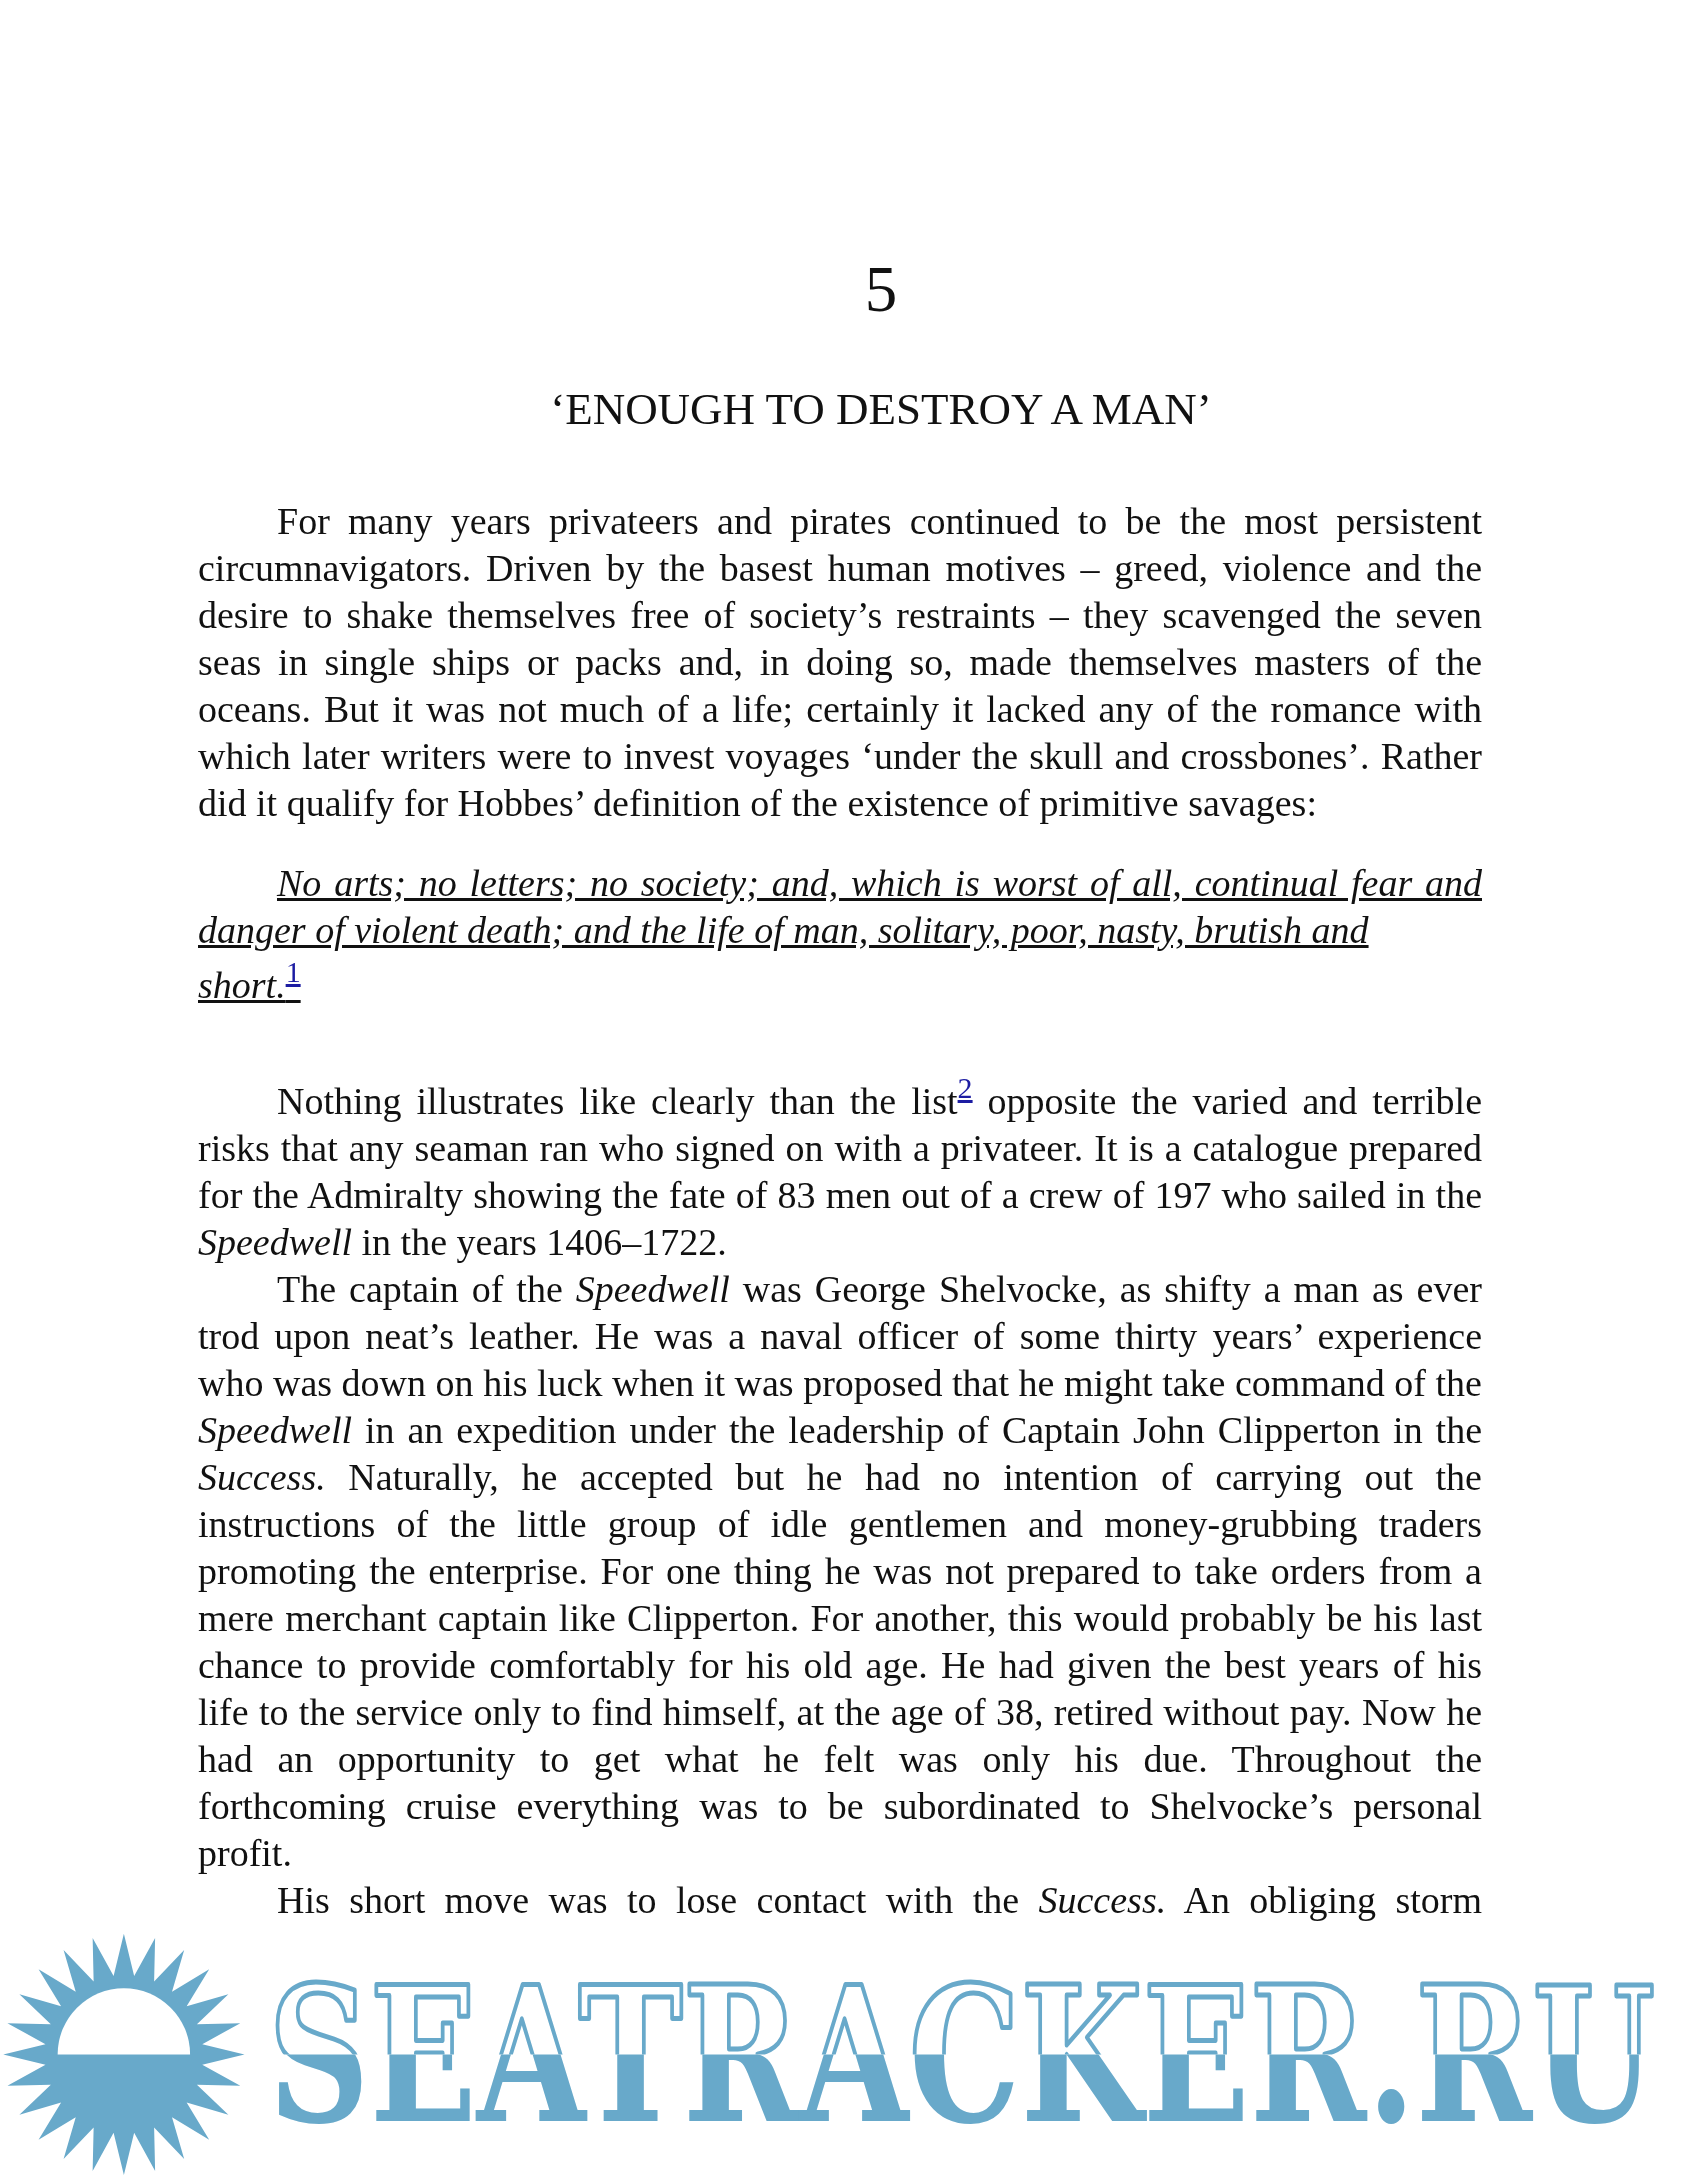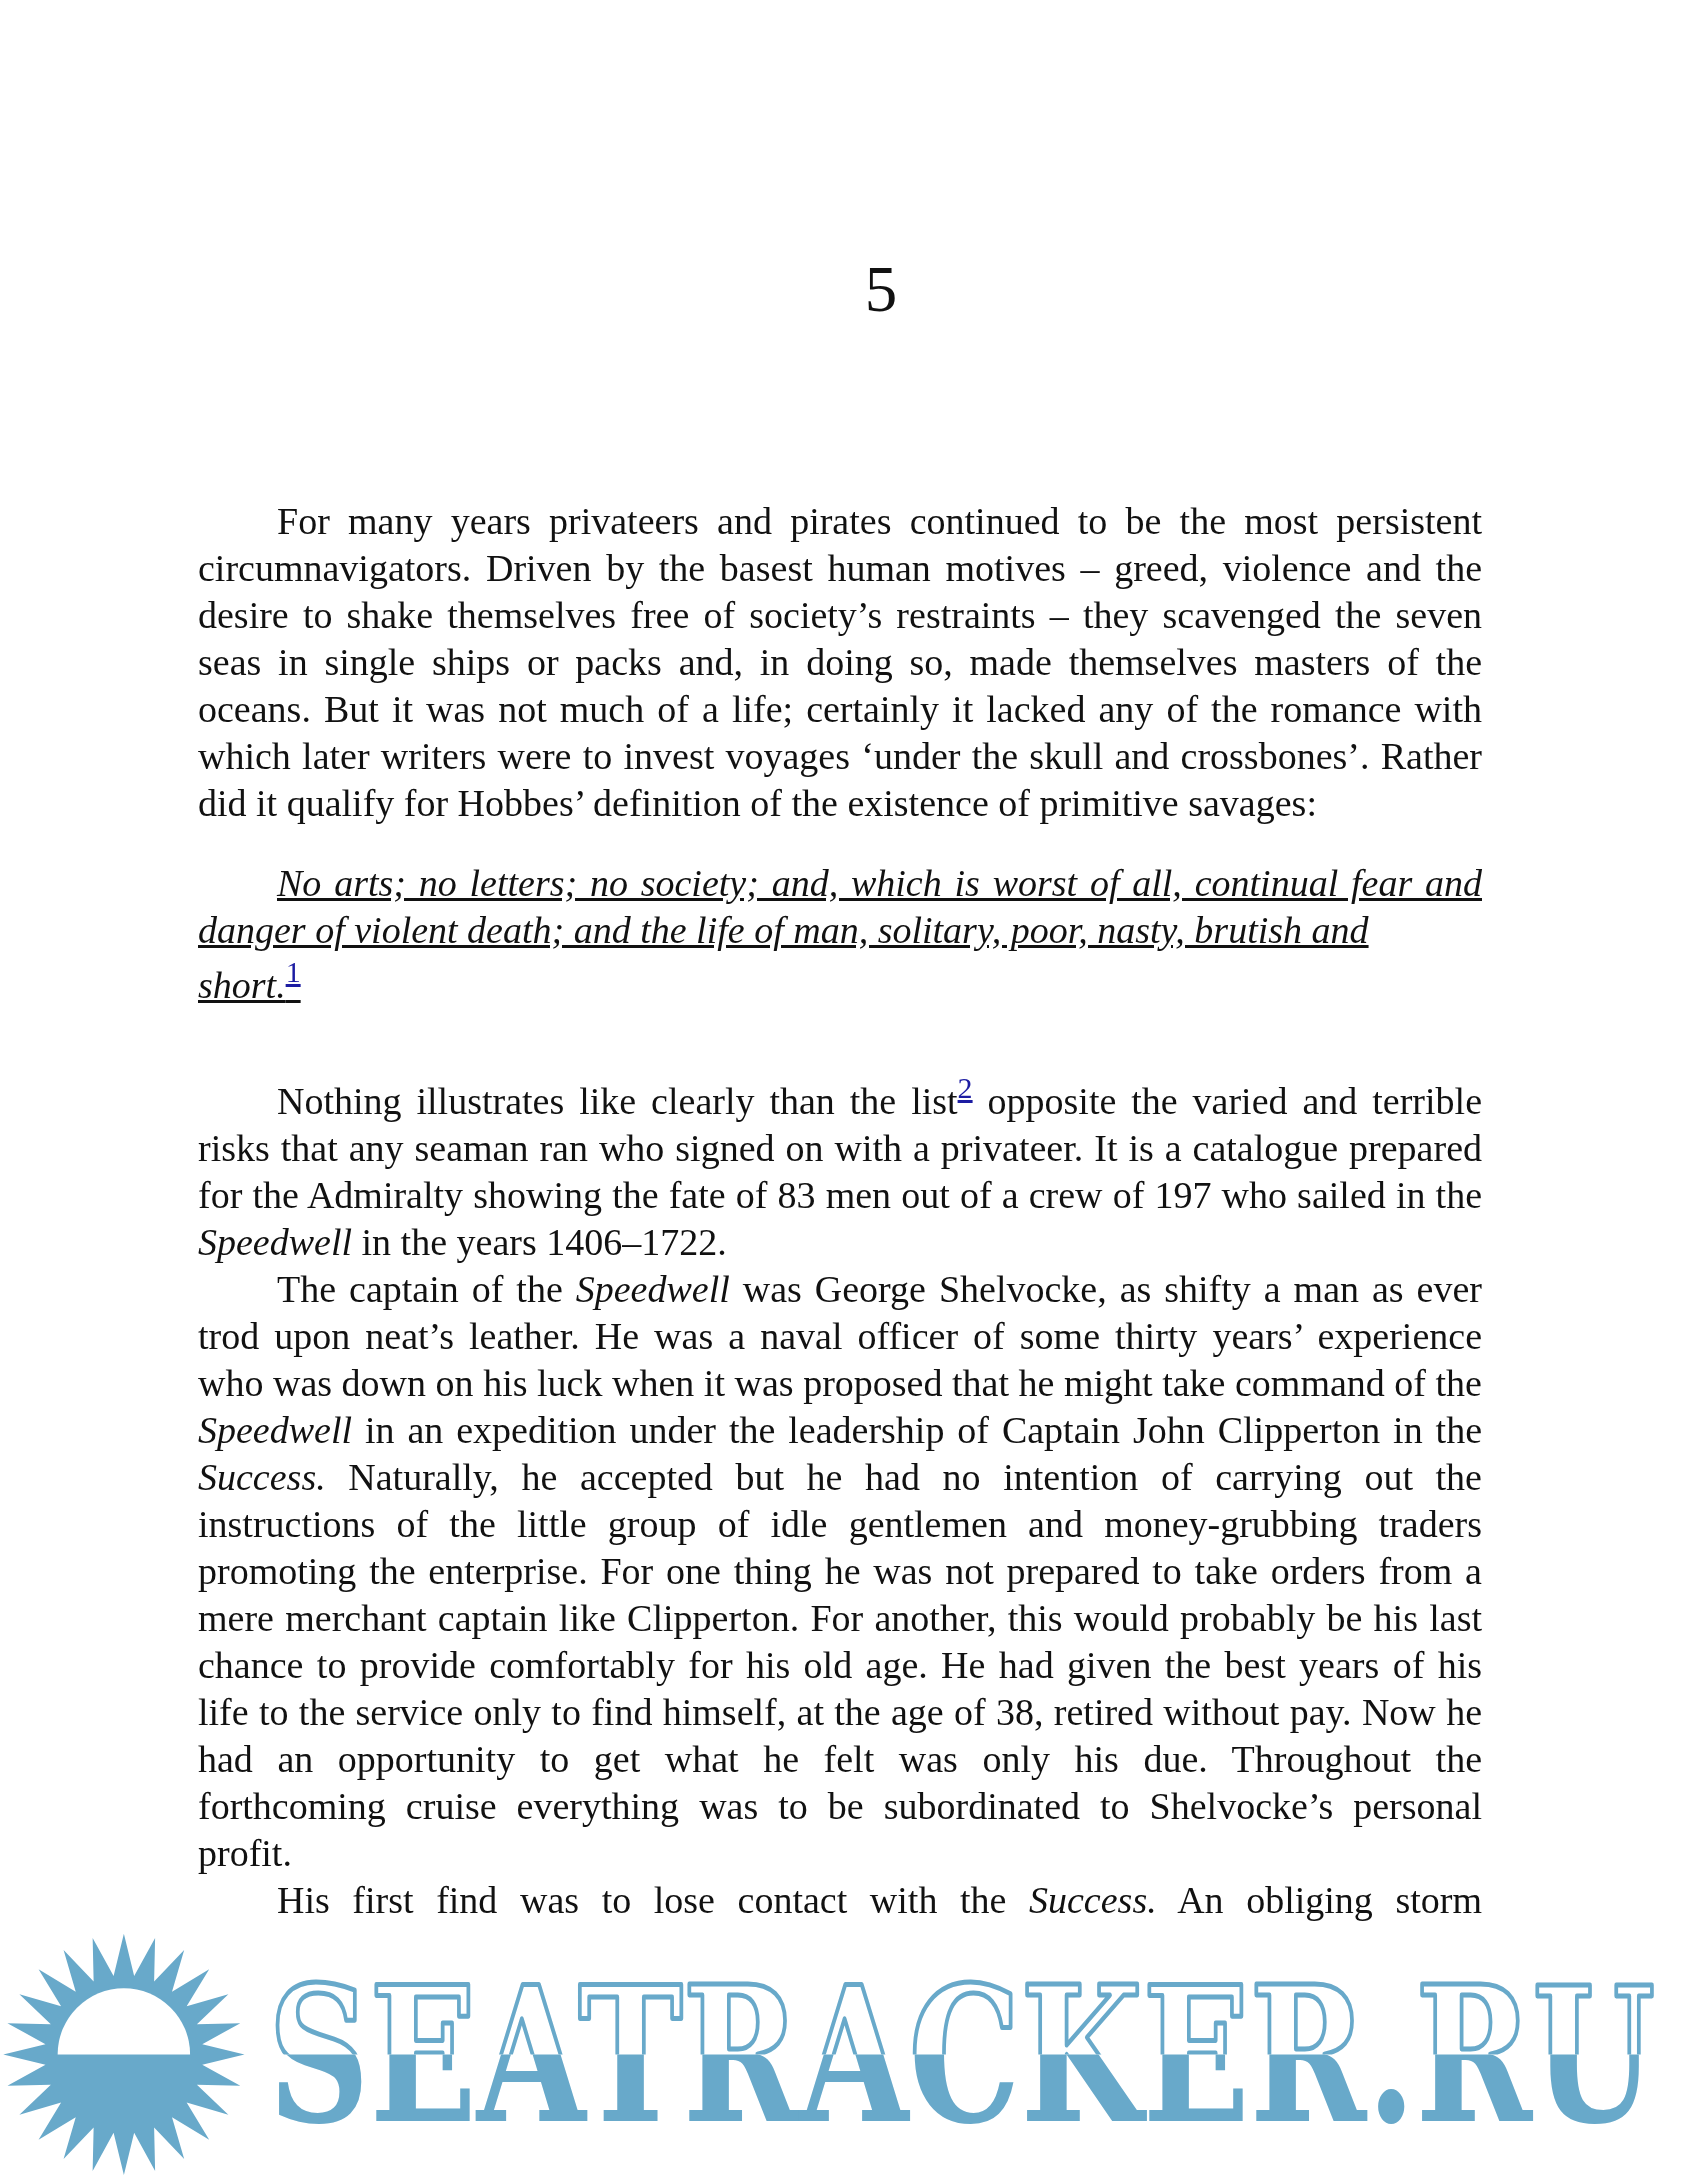--- a/index.html
+++ b/index.html
@@ -29,33 +29,34 @@
   }
   em { }
   .watermark { position: absolute; left: 0; top: 1921px; width: 1683px; height: 257px; }
 </style>
 </head>
 <body>
 
 <div class="page">
 
   <div class="serif chapter-num">5</div>
+  <div class="serif chapter-title">‘ENOUGH TO DESTROY A MAN’</div>
 
   <div class="serif block para1">
     <p>For many years privateers and pirates continued to be the most persistent circumnavigators. Driven by the basest human motives – greed, violence and the desire to shake themselves free of society’s restraints – they scavenged the seven seas in single ships or packs and, in doing so, made themselves masters of the oceans. But it was not much of a life; certainly it lacked any of the romance with which later writers were to invest voyages ‘under the skull and crossbones’. Rather did it qualify for Hobbes’ definition of the existence of primitive savages:</p>
   </div>
 
   <div class="serif block quote">
     <p><span>No arts; no letters; no society; and, which is worst of all, continual fear and danger of violent death; and the life of man, solitary, poor, nasty, brutish and</span><span class="last-line"><span>short.</span><a class="fn">1</a></span></p>
   </div>
 
   <div class="serif block flow">
     <p><span>Nothing illustrates like clearly than the list</span><a class="fn">2</a><span> opposite the varied and terrible risks that any seaman ran who signed on with a privateer. It is a catalogue prepared for the Admiralty showing the fate of 83 men out of a crew of 197 who sailed in the </span><em>Speedwell</em><span> in the years 1406–1722.</span></p>
     <p><span>The captain of the </span><em>Speedwell</em><span> was George Shelvocke, as shifty a man as ever trod upon neat’s leather. He was a naval officer of some thirty years’ experience who was down on his luck when it was proposed that he might take command of the </span><em>Speedwell</em><span> in an expedition under the leadership of Captain John Clipperton in the </span><em>Success.</em><span> Naturally, he accepted but he had no intention of carrying out the instructions of the little group of idle gentlemen and money-grubbing traders promoting the enterprise. For one thing he was not prepared to take orders from a mere merchant captain like Clipperton. For another, this would probably be his last chance to provide comfortably for his old age. He had given the best years of his life to the service only to find himself, at the age of 38, retired without pay. Now he had an opportunity to get what he felt was only his due. Throughout the forthcoming cruise everything was to be subordinated to Shelvocke’s personal profit.</span></p>
-    <p style="text-align: justify; text-align-last: justify;"><span>His first find was to lose contact with the </span><em>Success.</em><span> An obliging storm</span></p>
+    <p style="text-align: justify; text-align-last: justify;"><span>His short move was to lose contact with the </span><em>Success.</em><span> An obliging storm</span></p>
   </div>
 
   <svg class="watermark" width="1683" height="257" viewBox="0 0 1700 260" xmlns="http://www.w3.org/2000/svg">
     <defs>
       <clipPath id="clip-top">
           <rect x="0" y="0" width="1700" height="135"></rect>
         </clipPath>
       <clipPath id="clip-bottom">
           <rect x="0" y="135" width="1700" height="125"></rect>
         </clipPath>

